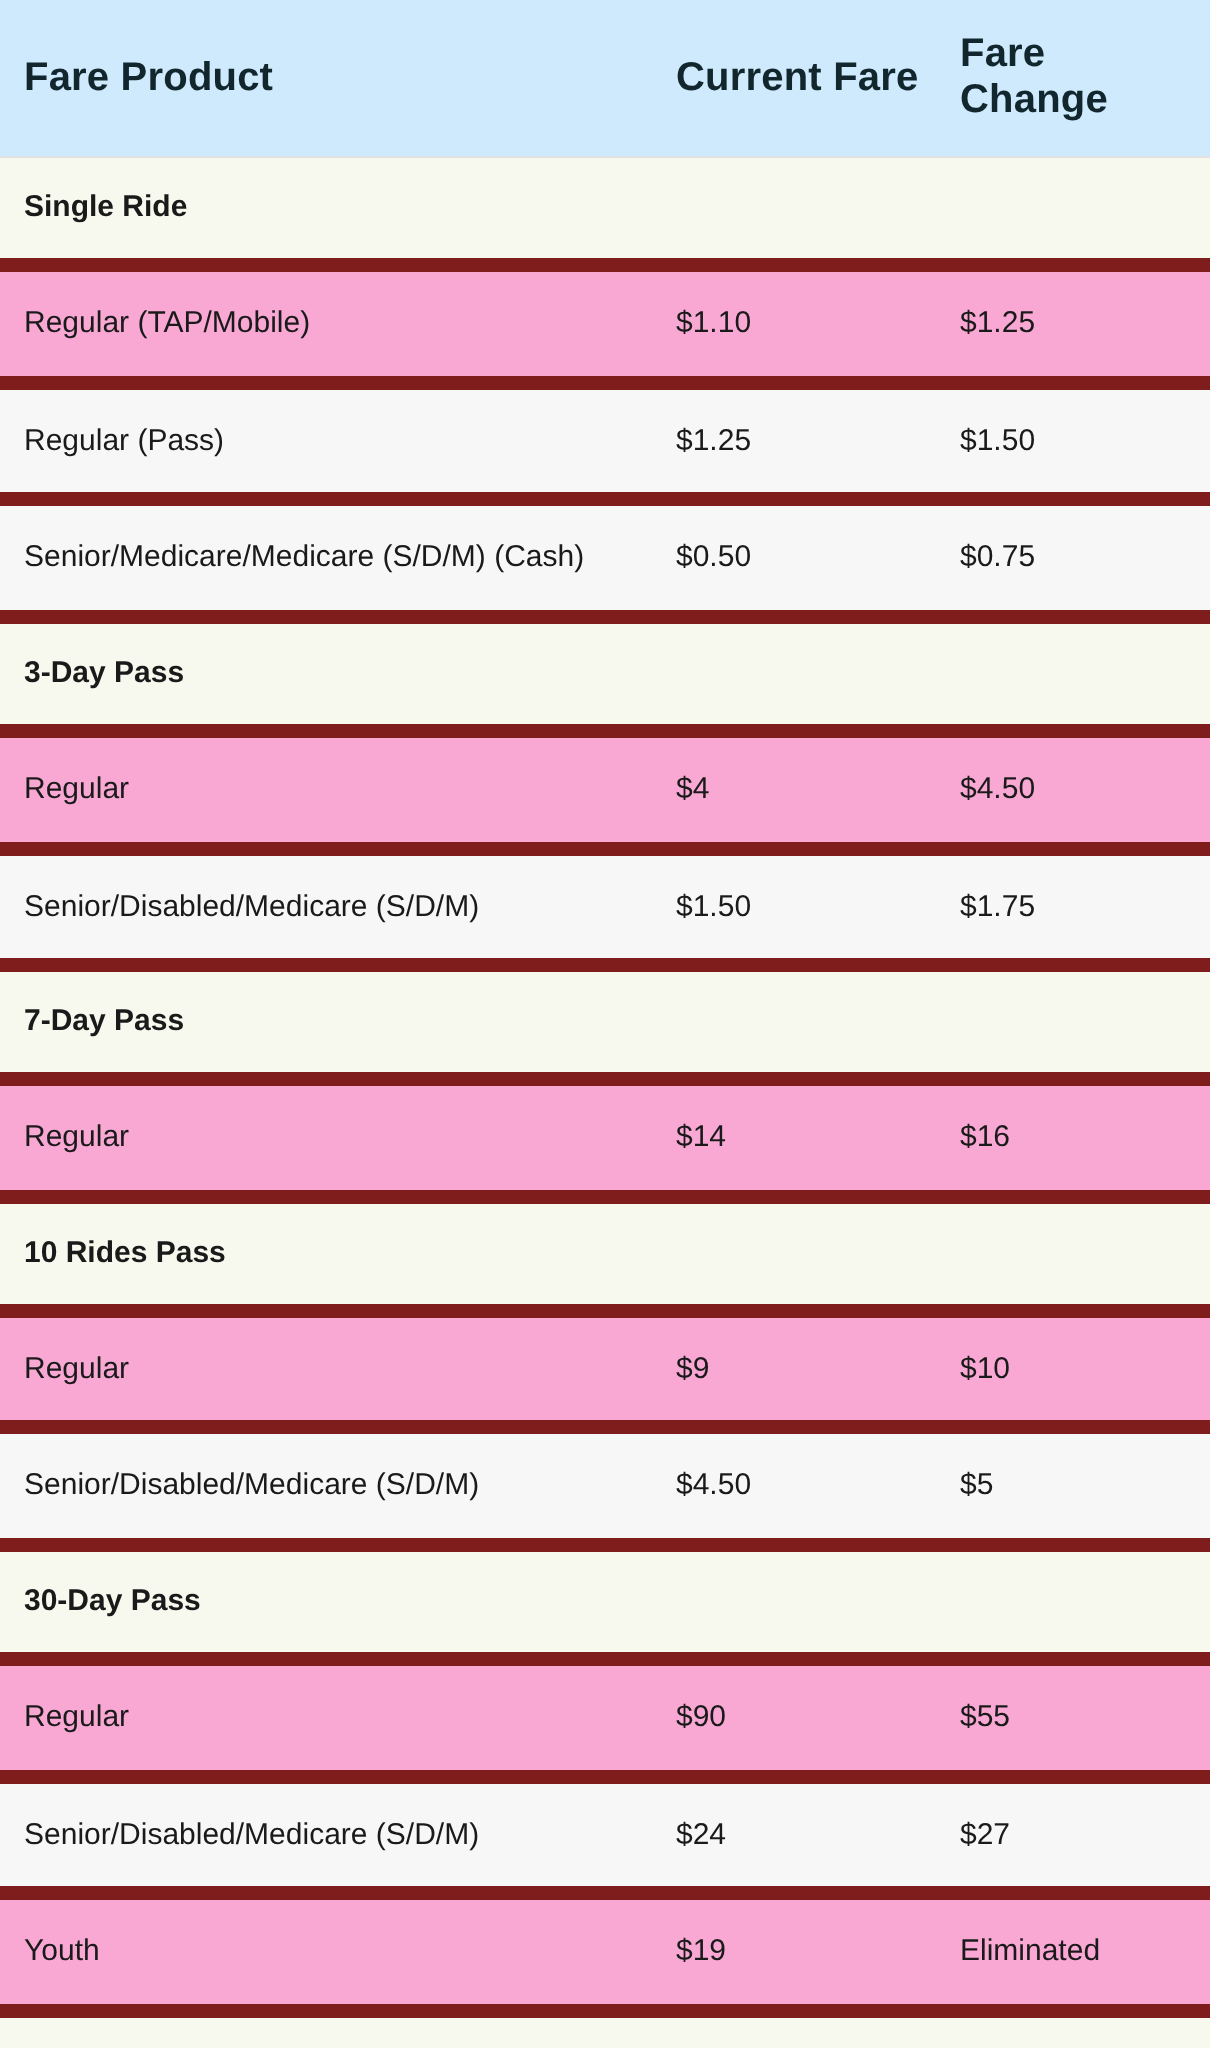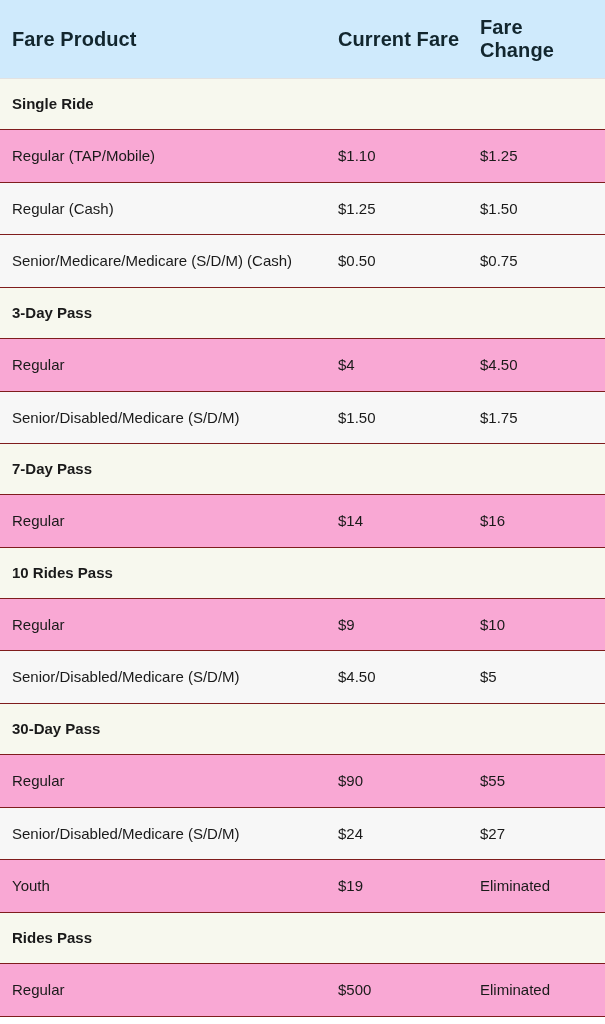--- a/index.html
+++ b/index.html
@@ -36,21 +36,21 @@
   }
   thead th.num {
     padding-left: 8px;
   }
 
   tbody td {
     font-size: 15px;
     padding: 15px 12px 15px 12px;
     vertical-align: top;
     line-height: 1.45;
-    border-bottom: 1px solid #7f1d1d;
+    border-bottom: 7px solid #7f1d1d;
     color: #1a1a1a;
   }
   tbody td.num {
     padding-left: 8px;
   }
 
   tr.group td {
     background: #f7f8ee;
     font-weight: bold;
     padding-top: 14px;
@@ -80,21 +80,21 @@
         <td>Single Ride</td>
         <td class="num"></td>
         <td class="num"></td>
       </tr>
       <tr class="row-a">
         <td>Regular (TAP/Mobile)</td>
         <td class="num">$1.10</td>
         <td class="num">$1.25</td>
       </tr>
       <tr class="row-b">
-        <td>Regular (Cash)</td>
+        <td>Regular (Pass)</td>
         <td class="num">$1.25</td>
         <td class="num">$1.50</td>
       </tr>
       <tr class="row-b">
         <td>Senior/Medicare/Medicare (S/D/M) (Cash)</td>
         <td class="num">$0.50</td>
         <td class="num">$0.75</td>
       </tr>
       <tr class="group">
         <td>3-Day Pass</td>

